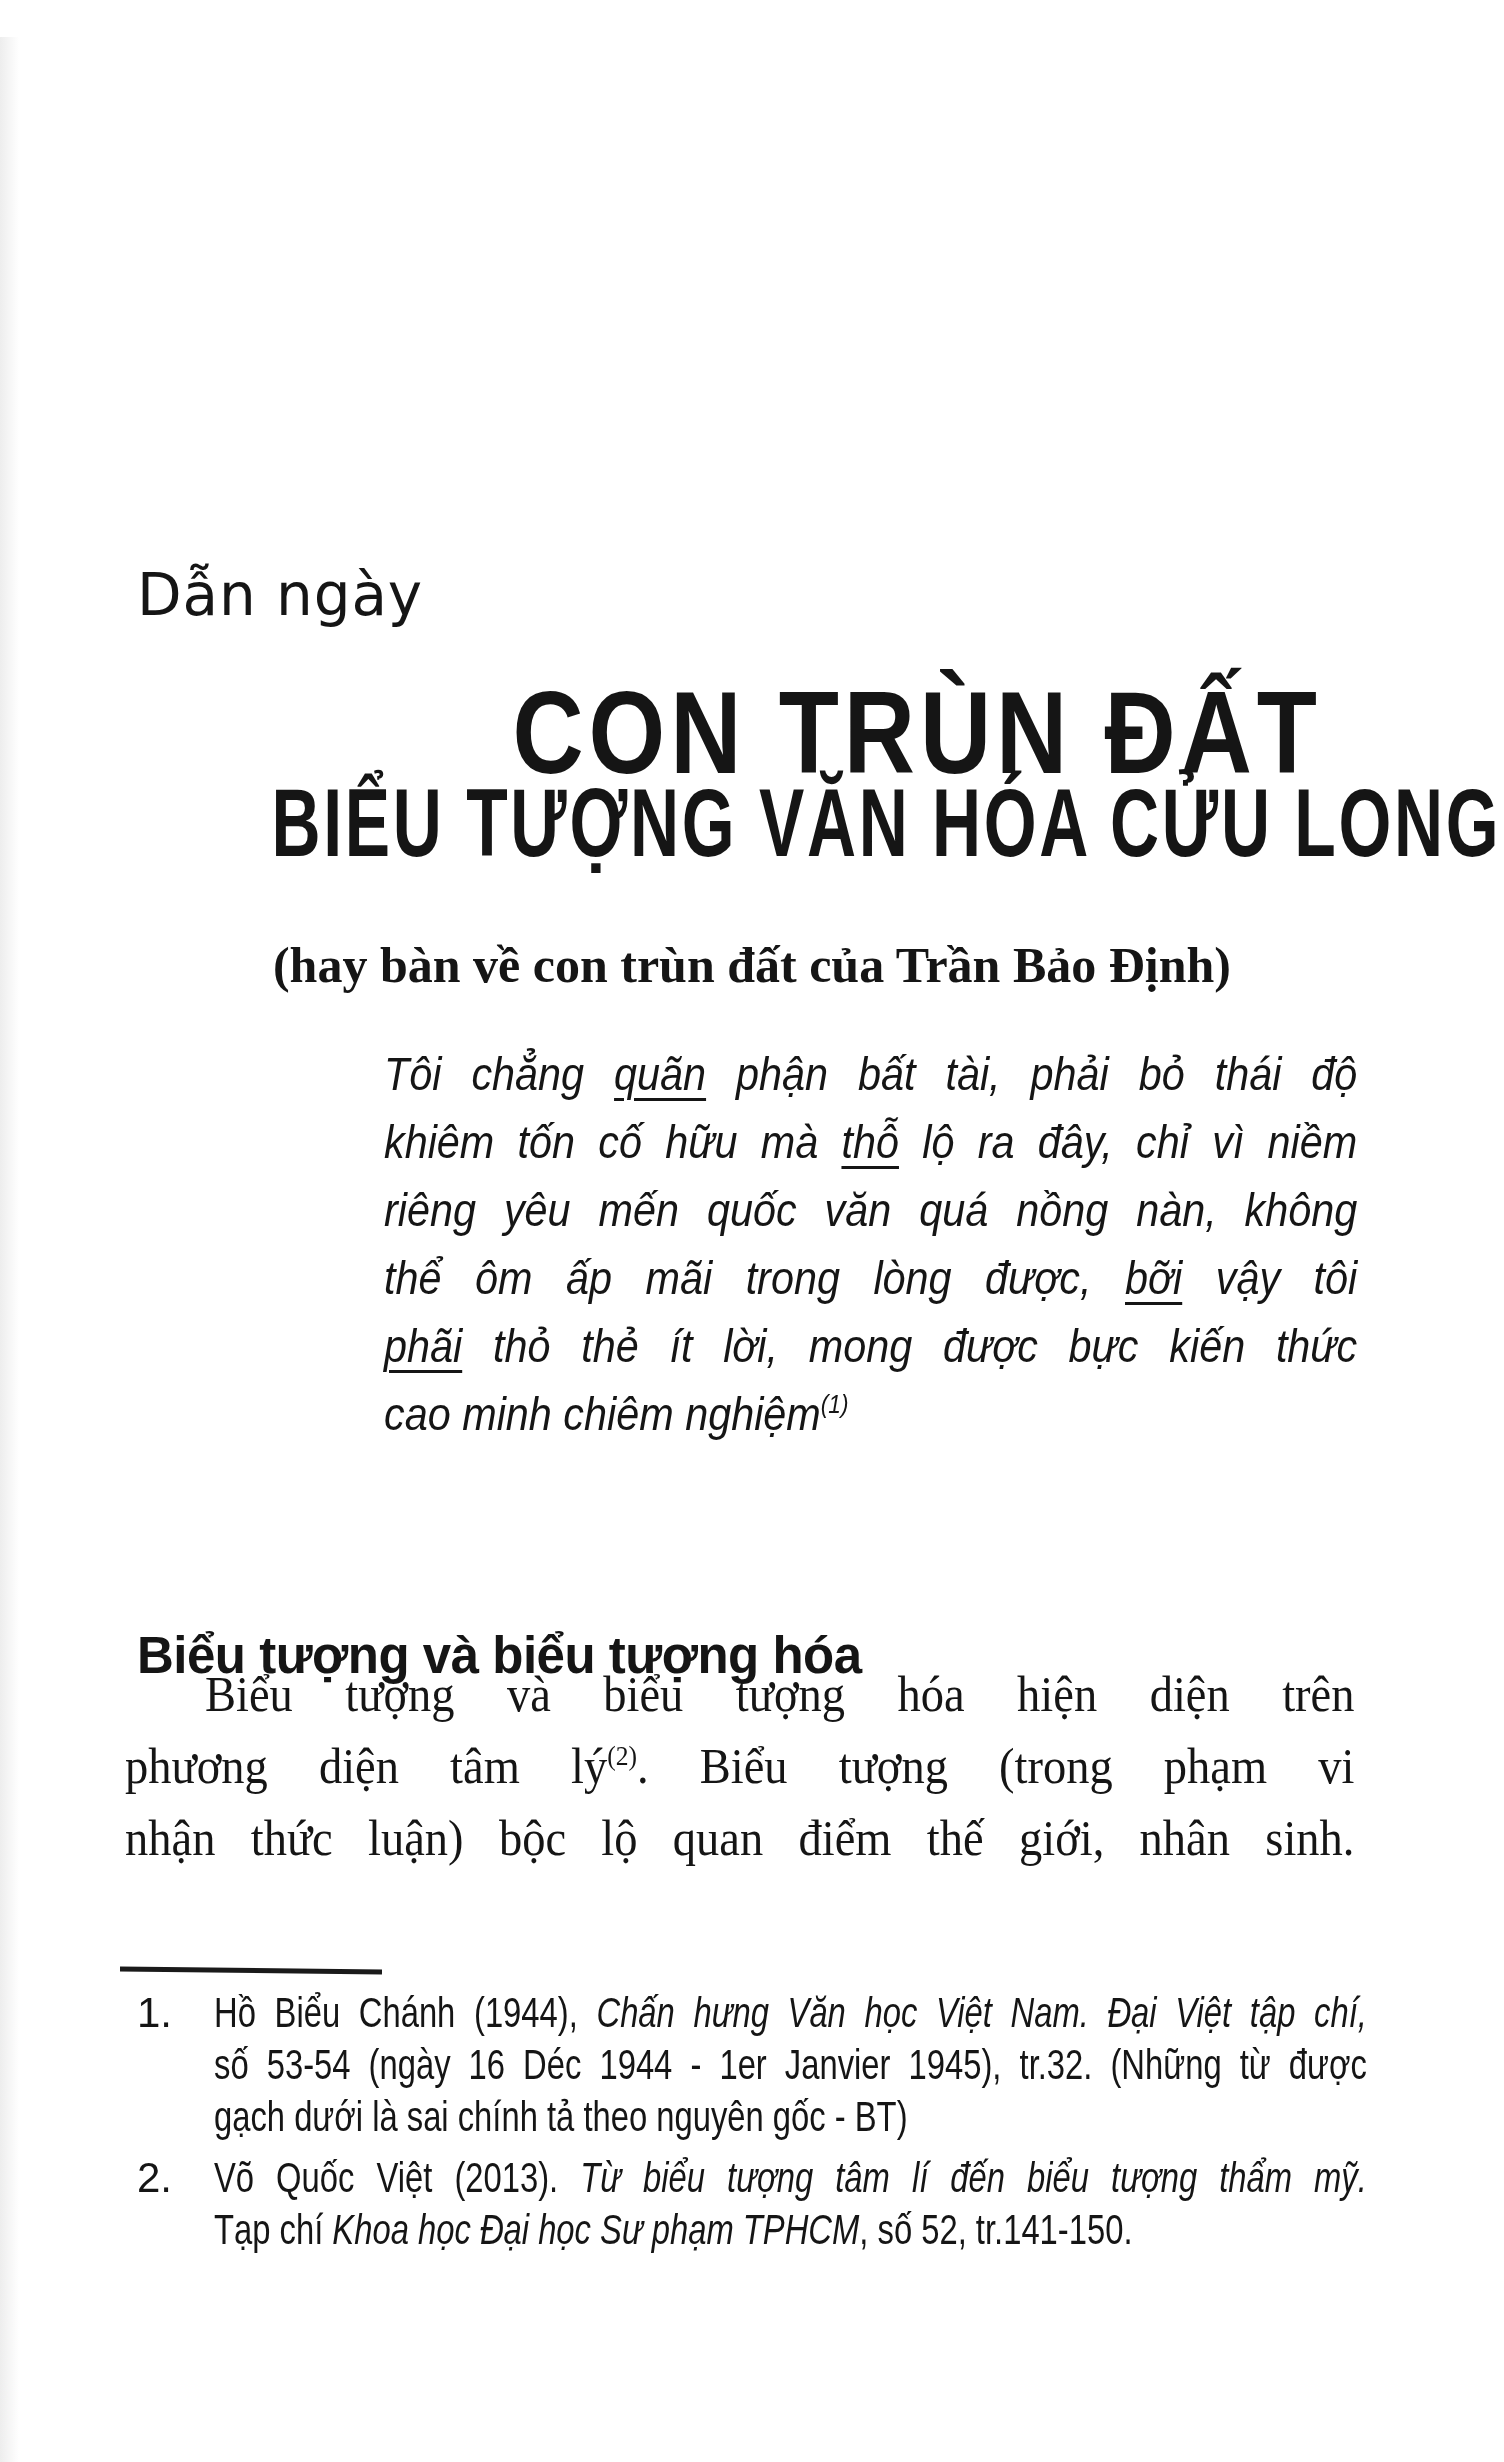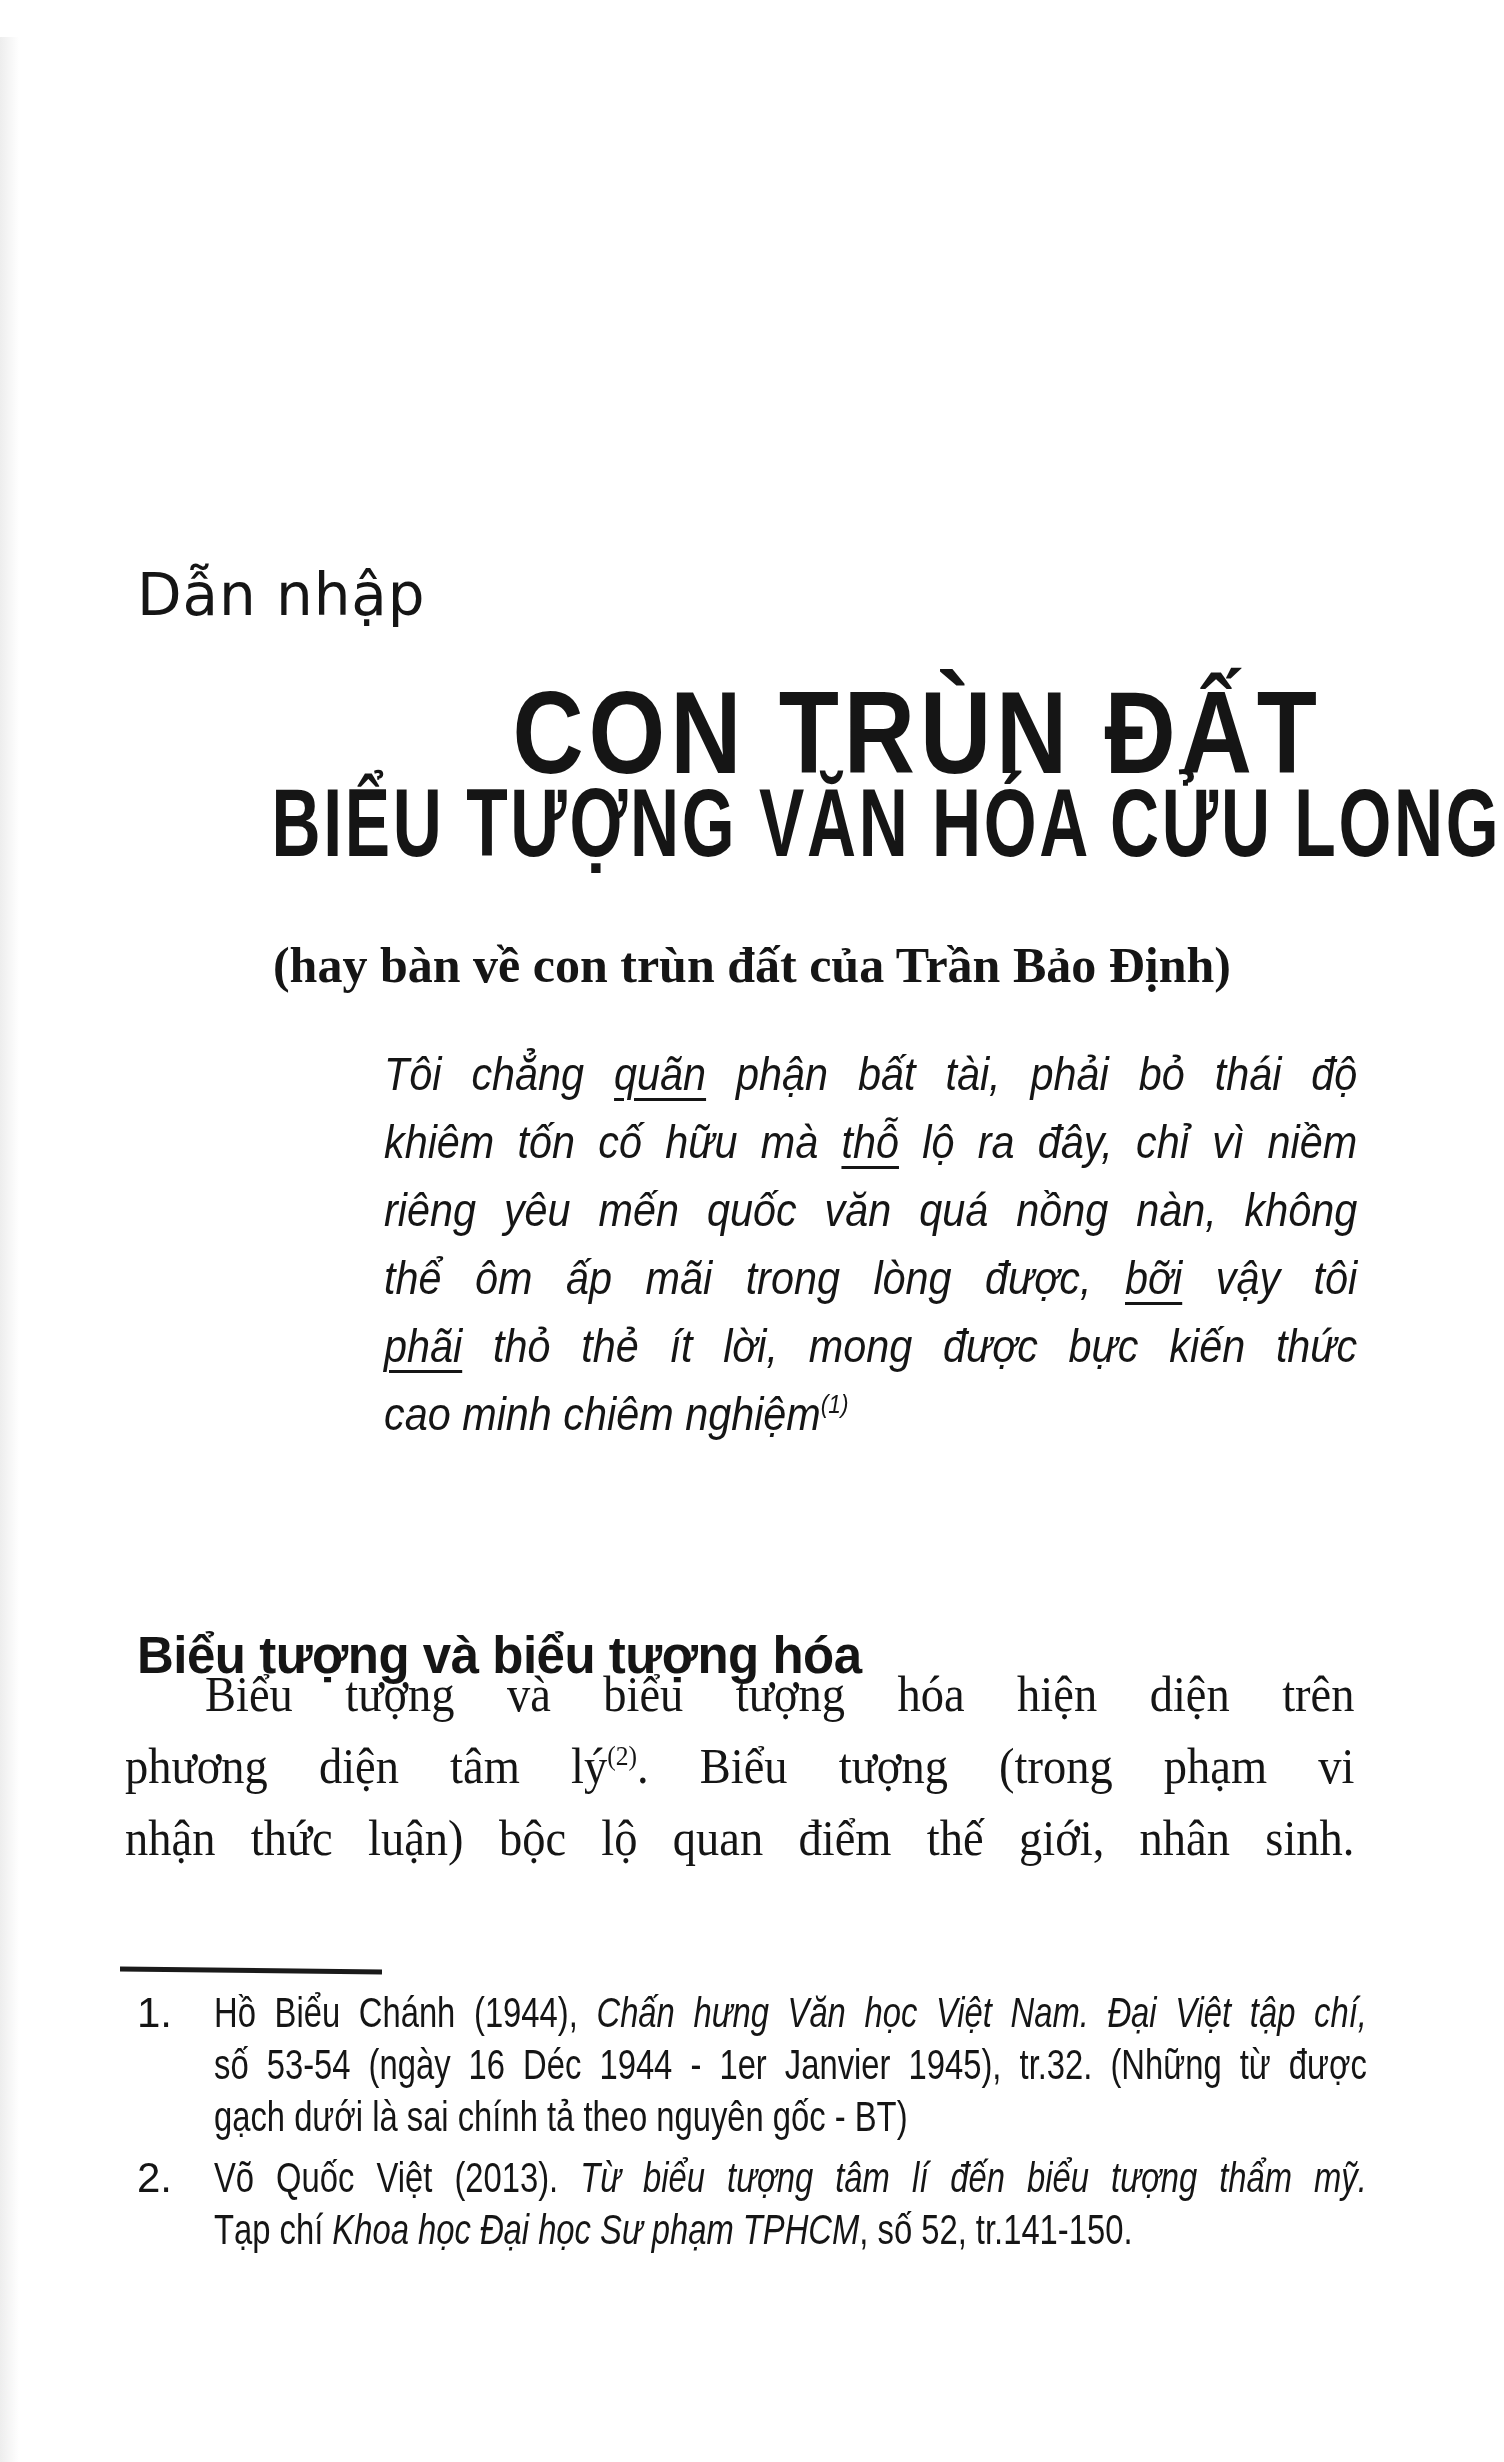--- a/index.html
+++ b/index.html
@@ -99,21 +99,21 @@
     white-space:nowrap;
   }
   .fn-line.last { text-align-last:left; }
   .it { font-style:italic; }
 </style>
 </head>
 <body>
 
 <div class="page-edge"></div>
 
-<div class="kicker">Dẫn nhập</div>
+<div class="kicker">Dẫn ngày</div>
 
 <div class="title-line title-1"><span class="tspan">CON TRÙN ĐẤT</span></div>
 <div class="title-line title-2"><span class="tspan">BIỂU TƯỢNG VĂN HÓA CỬU LONG</span></div>
 
 <div class="subtitle">(hay bàn về con trùn đất của Trần Bảo Định)</div>
 
 <div class="quote">
   <div class="quote-line"><span>Tôi chẳng </span><span class="u">quãn</span><span> phận bất tài, phải bỏ thái độ</span></div>
   <div class="quote-line"><span>khiêm tốn cố hữu mà </span><span class="u">thỗ</span><span> lộ ra đây, chỉ vì niềm</span></div>
   <div class="quote-line"><span>riêng yêu mến quốc văn quá nồng nàn, không</span><span class="u"></span><span></span></div>

